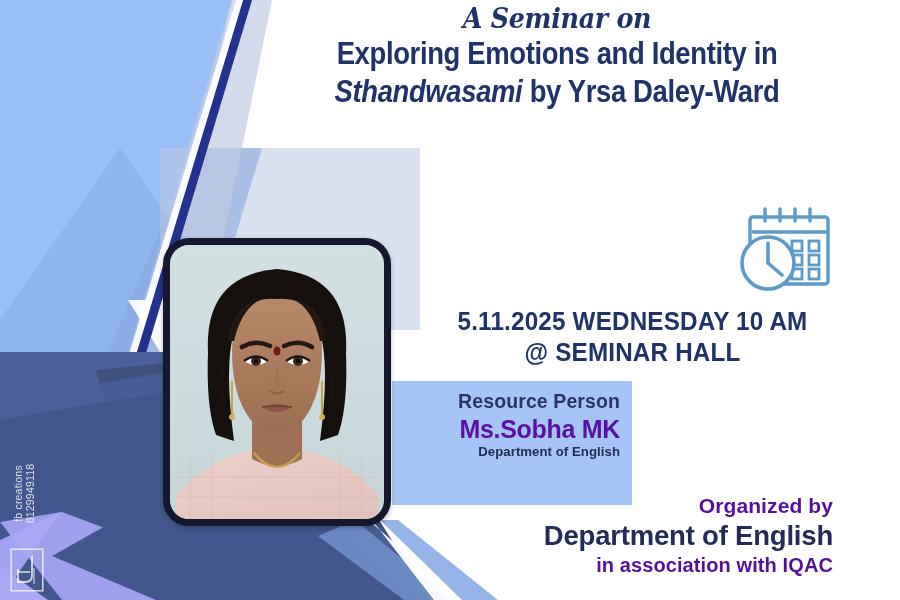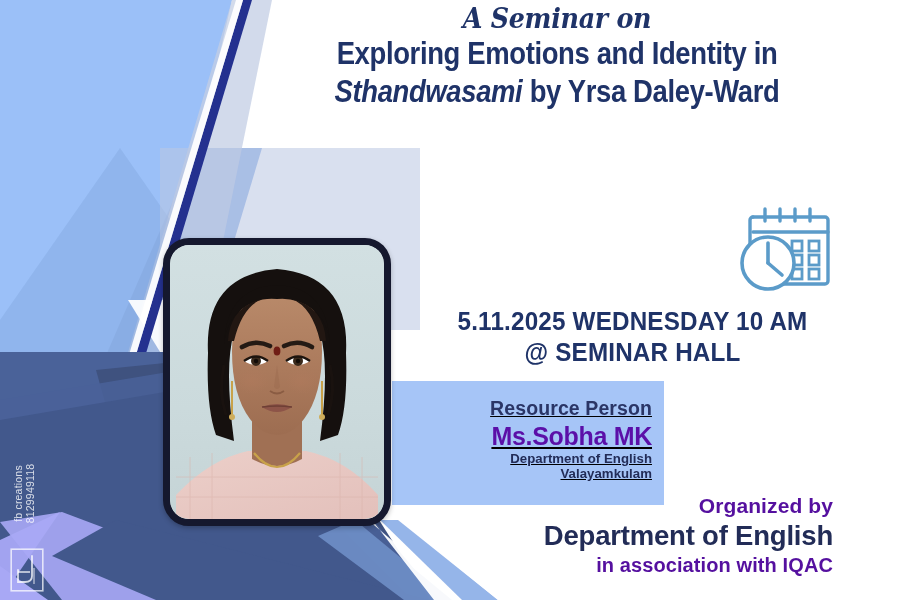--- a/index.html
+++ b/index.html
@@ -124,26 +124,25 @@
     position:absolute; inset:0;
     border-radius:19px;
     overflow:hidden;
   }
   #photo-svg { width:100%; height:100%; display:block; }
 
   
   #resource-panel {
     position:absolute;
     left:392px; top:381px;
-    width:272px; height:124px;
+    width:240px; height:124px;
     background:#a6c5f7;
     z-index:4;
-    padding:15px 12px 6px 10px;
+    padding:8px 12px 6px 10px;
     text-align:right;
-    text-decoration:underline;
   }
   #rp-label {
     font-weight:700;
     font-size:19.5px;
     line-height:24px;
     color:#2a3566;
     letter-spacing:.1px;
   }
   #rp-name {
     font-weight:700;
@@ -383,21 +382,20 @@
         <path d="M54 120 Q48 146 56 170" fill="none" stroke="#1a130f" stroke-width="3" opacity="0.85"></path>
         <path d="M160 120 Q166 146 158 170" fill="none" stroke="#1a130f" stroke-width="3" opacity="0.85"></path>
       </svg>
     </div>
   </div>
 
   <div id="resource-panel">
     <div id="rp-label">Resource Person</div>
     <div id="rp-name">Ms.Sobha MK</div>
     <div class="rp-aff">Department of English</div>
-    <div class="rp-aff">Valayamkulam</div>
   </div>
 
   <div id="organizer">
     <div id="org-by">Organized by</div>
     <div id="org-dept">Department of English</div>
     <div id="org-assoc">in association with IQAC</div>
   </div>
 
 </div>
 

